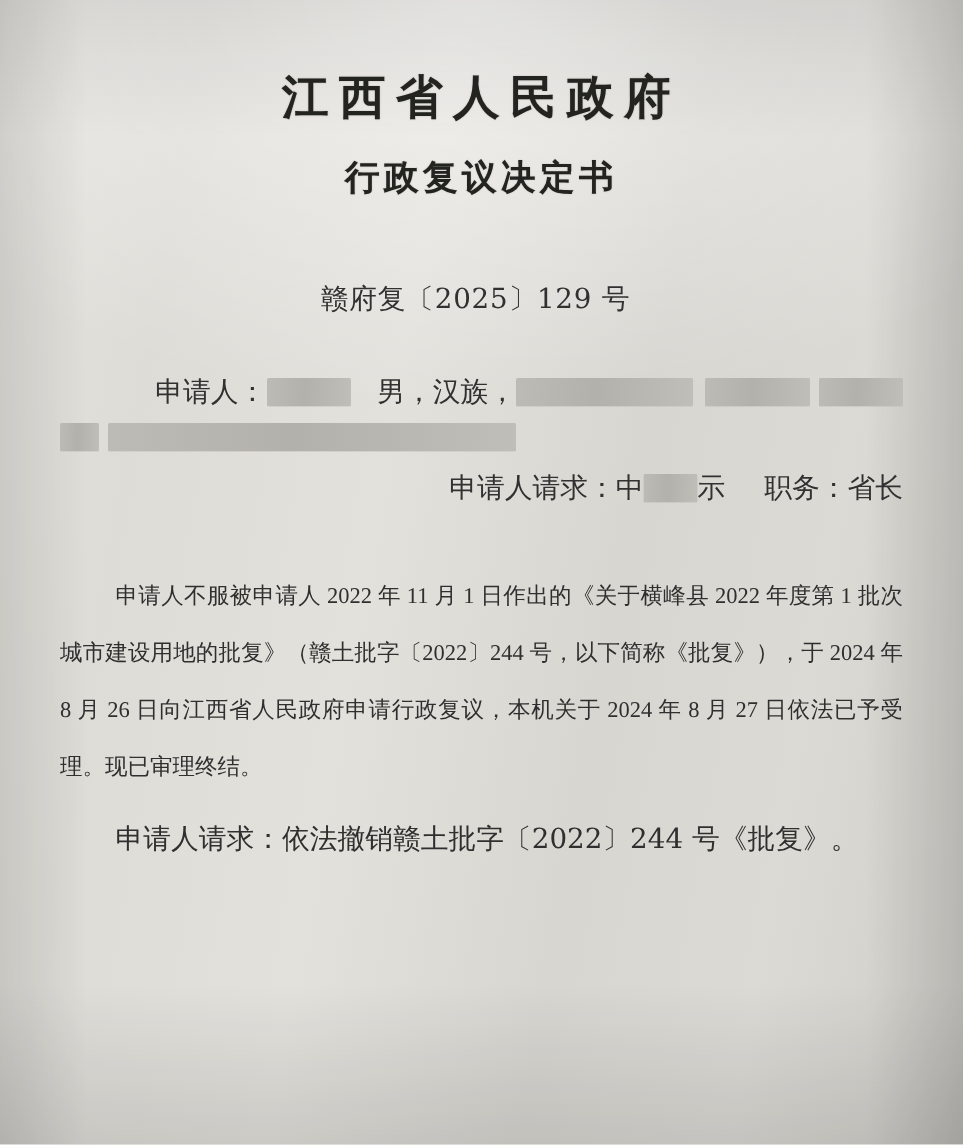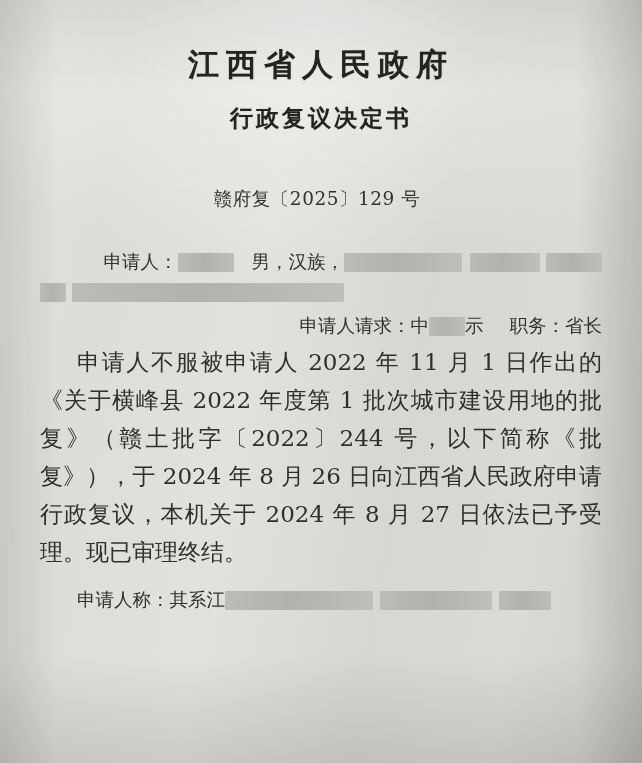--- a/index.html
+++ b/index.html
@@ -92,24 +92,26 @@
     background: #b9b7b2;
     border-radius: 1px;
     height: 19px;
     position: relative;
     top: -1px;
     filter: blur(0.3px);
     background-image: linear-gradient(92deg, #bdbbb6 0%, #b3b1ac 45%, #c0beb9 100%);
   }
 
   .body-block {
-    font-size: 23px;
+    margin-top: 36px;
+    font-size: 15px;
     line-height: 38px;
     text-align: justify;
     color: #2f2f2f;
+    font-family: Liberation Serif, serif;
   }
   .body-block p {
     margin: 0;
     text-indent: 37px;
   }
 
   .claim-block {
     margin-top: 10px;
     font-size: 18.5px;
     line-height: 38px;
@@ -145,18 +147,18 @@
       </div>
 
     </div>
 
     <div class="body-block">
       <p>申请人不服被申请人 2022 年 11 月 1 日作出的《关于横峰县 2022 年度第 1 批次城市建设用地的批复》（赣土批字〔2022〕244 号，以下简称《批复》），于 2024 年 8 月 26 日向江西省人民政府申请行政复议，本机关于 2024 年 8 月 27 日依法已予受理。现已审理终结。</p>
     </div>
 
     <div class="claim-block">
       <div class="line">
-        <span>申请人称：</span><span>其系江</span><span class="redact" style="width:148px;"></span><span class="gap-small" style="width:7px;"></span><span class="redact" style="width:112px;"></span><span class="gap-small" style="width:7px;"></span><span class="redact" style="width:52px;"></span>
+        <span>申请人请求：</span><span>依法撤销赣土批字〔2022〕244 号《批复》。</span>
       </div>
     </div>
 
   </div>
 </div>
 
 </body></html>

